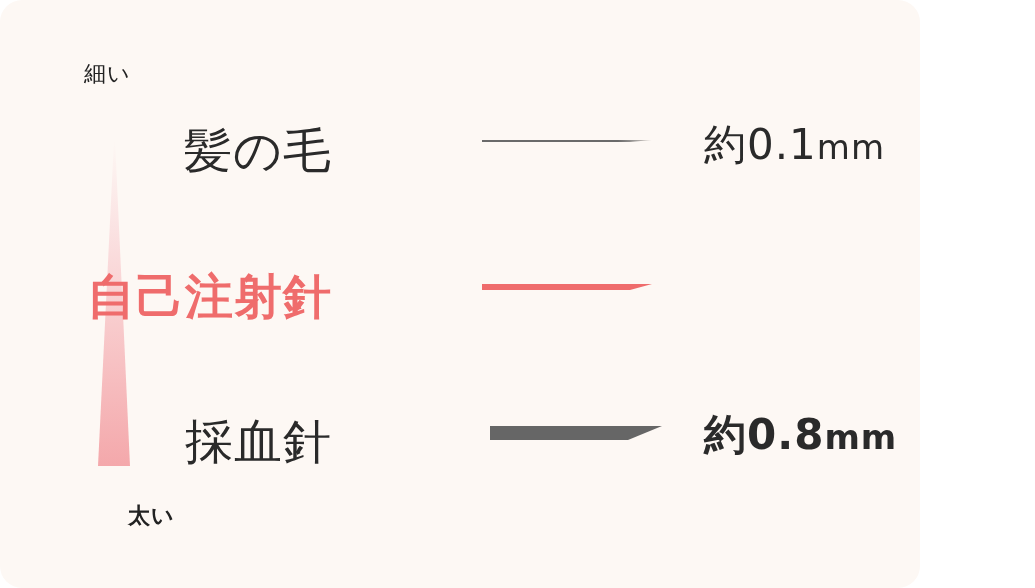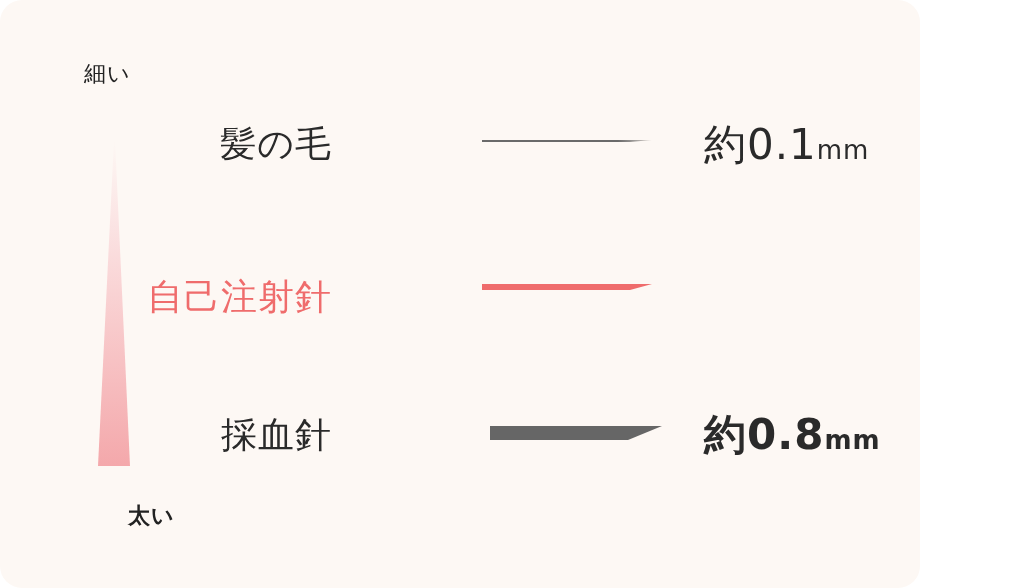--- a/index.html
+++ b/index.html
@@ -34,34 +34,34 @@
     .scale-bar {
       position: absolute;
       left: 98px;
       top: 140px;
       width: 32px;
       height: 326px;
     }
     .row-label {
       position: absolute;
       right: calc(1035px - 447px);
-      font-size: 36px;
+      font-size: 48px;
       line-height: 1;
       white-space: nowrap;
       letter-spacing: 1px;
     }
     .row-value {
       position: absolute;
       left: 704px;
       font-size: 42px;
       line-height: 1;
       white-space: nowrap;
       letter-spacing: 1px;
     }
-    .row-value .unit { font-size: 26px; letter-spacing: 1px; }
+    .row-value .unit { font-size: 34px; letter-spacing: 1px; }
     .needle {
       position: absolute;
       left: 480px;
     }
     .dark { color: #2a2a2a; }
     .accent { color: #ef6c6c; }
   </style>
 </head>
 <body>
 
@@ -90,21 +90,21 @@
         <stop offset="0.8" stop-color="#6a6a6a"></stop>
         <stop offset="1" stop-color="#d8d2cd"></stop>
       </linearGradient>
     </defs>
     <polygon points="2,2 172,2 150,4 2,4" fill="url(#hairGrad)"></polygon>
   </svg>
   <div class="row-value dark" style="top:124px;">
     <span>約</span><span>0.1</span><span class="unit">mm</span>
   </div>
 
-  <div class="row-label accent" style="top:279px;">自己注射針</div>
+  <div class="row-label accent" style="top:272px;font-weight:bold;">自己注射針</div>
   <svg class="needle" style="top:282px;" width="175" height="12" viewBox="0 0 175 12">
     <polygon points="2,2 172,2 150,8 2,8" fill="#ef6c6c"></polygon>
   </svg>
 
   <div class="row-label dark" style="top:417px;">採血針</div>
   <svg class="needle" style="top:424px; left:490px;" width="175" height="20" viewBox="0 0 175 20">
     <polygon points="0,2 172,2 138,16 0,16" fill="#666666"></polygon>
   </svg>
   <div class="row-value dark" style="top:414px;font-weight:bold;">
     <span>約</span><span>0.8</span><span class="unit">mm</span>

